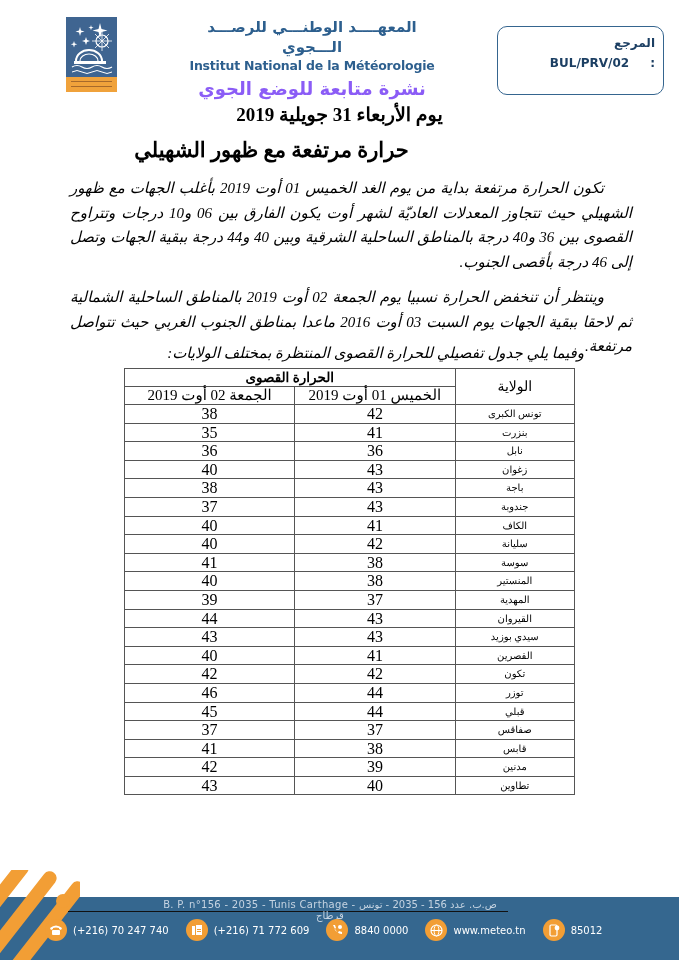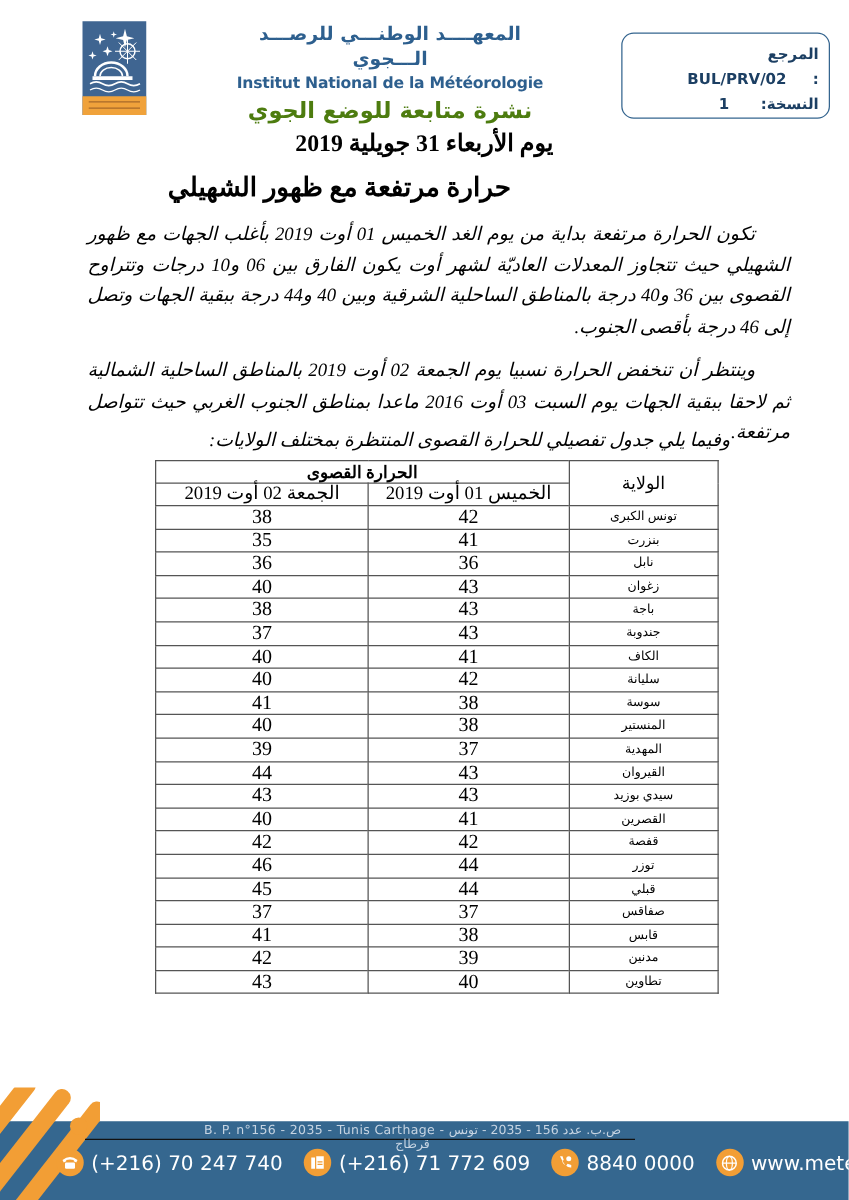--- a/index.html
+++ b/index.html
@@ -8,21 +8,21 @@
 
   
   .logo { position:absolute; left:66px; top:17px; width:51px; height:75px; background:#3f6591; }
   .logo .art { position:absolute; left:0; top:0; width:51px; height:60px; }
   .logo .band { position:absolute; left:0; bottom:0; width:51px; height:15px; background:#f0a23b; }
   .logo .band i { position:absolute; left:5px; width:41px; height:1px; background:#a7692a; }
 
   .inst { position:absolute; left:188px; top:17px; width:248px; text-align:center; }
   .inst-ar { font-size:15px; color:#2d5f8e; line-height:20px; direction:rtl; font-weight:bold; }
   .inst-fr { font-family:"DejaVu Sans", sans-serif; font-size:12.5px; color:#2d5f8e; font-weight:bold; line-height:18px; letter-spacing:-0.2px; }
-  .inst-bul { font-size:18px; color:#4d7c0f; font-weight:bold; line-height:28px; direction:rtl; }
+  .inst-bul { font-size:18px; color:#8b5cf6; font-weight:bold; line-height:28px; direction:rtl; }
 
   .ref-box { position:absolute; left:497px; top:26px; width:167px; height:69px; border:1.5px solid #35658f;
              border-radius:10px; box-sizing:border-box; direction:rtl; padding:6px 8px 0 0;
              font-size:12px; color:#1c3f63; font-weight:bold; line-height:20px; }
   .ref-row span { unicode-bidi:isolate;padding-left:21px; }
 
   .date-title { position:absolute; left:0; width:679px; top:103px; text-align:center; direction:rtl;
                 font-family:"Liberation Serif", serif; font-weight:bold; font-size:19px; }
   .main-title { position:absolute; left:0; width:543px; top:138px; text-align:center; direction:rtl;
                 font-family:"Liberation Serif", serif; font-weight:bold; font-size:21px; }
@@ -47,21 +47,21 @@
 
   
   .footer { position:absolute; left:0; top:897px; width:679px; height:63px; background:#35678f; overflow:hidden; }
   .stripes { position:absolute; left:0; top:870px; width:80px; height:90px; overflow:hidden; }
   .stripe { position:absolute; background:#f29e35; width:14px; height:120px; transform:rotate(38deg); border-radius:7px; }
   .footer-line { position:absolute; left:68px; top:911px; width:440px; height:1px; background:#111; }
   .address { position:absolute; left:160px; top:899px; width:340px; font-size:10px; color:#c6d4e2; text-align:center; letter-spacing:0.3px; }
   .contacts { position:absolute; left:45px; top:917px; height:26px; display:flex; align-items:center; }
   .contact { display:flex; align-items:center; margin-right:17px; }
   .contact .ic { width:22px; height:22px; border-radius:50%; background:#f29e35; display:flex; align-items:center; justify-content:center; margin-right:6px; }
-  .contact .txt { color:#ffffff; font-size:16px; white-space:nowrap; }
+  .contact .txt { color:#ffffff; font-size:10px; white-space:nowrap; }
 </style>
 </head>
 <body>
 
 <div class="logo">
   <svg class="art" viewBox="0 0 51 60">
     <g fill="#ffffff">
       <path d="M34 6 l1.5 6 6 1.5 -6 1.5 -1.5 6 -1.5 -6 -6 -1.5 6 -1.5z"></path>
       <path d="M14 10 l1 3.5 3.5 1 -3.5 1 -1 3.5 -1 -3.5 -3.5 -1 3.5 -1z"></path>
       <path d="M20 20 l1 3 3 1 -3 1 -1 3 -1 -3 -3 -1 3 -1z"></path>
@@ -90,23 +90,20 @@
 <div class="inst">
   <div class="inst-ar">المعهــــد الوطنـــي للرصـــد الـــجوي</div>
   <div class="inst-fr">Institut National de la Météorologie</div>
   <div class="inst-bul">نشرة متابعة للوضع الجوي</div>
 </div>
 
 <div class="ref-box">
   <div class="ref-row">
     <span>المرجع :</span><span>BUL/PRV/02</span>
   </div>
-  <div class="ref-row">
-    <span>النسخة:</span> <span>1</span>
-  </div>
 </div>
 
 <div class="date-title">يوم الأربعاء 31 جويلية 2019</div>
 <div class="main-title">حرارة مرتفعة مع ظهور الشهيلي</div>
 
 <div class="para p1">تكون الحرارة مرتفعة بداية من يوم الغد الخميس 01 أوت 2019 بأغلب الجهات مع ظهور الشهيلي حيث تتجاوز المعدلات العاديّة لشهر أوت يكون الفارق بين 06 و10 درجات وتتراوح القصوى بين 36 و40 درجة بالمناطق الساحلية الشرقية وبين 40 و44 درجة ببقية الجهات وتصل إلى 46 درجة بأقصى الجنوب.</div>
 <div class="para p2">وينتظر أن تنخفض الحرارة نسبيا يوم الجمعة 02 أوت 2019 بالمناطق الساحلية الشمالية ثم لاحقا ببقية الجهات يوم السبت 03 أوت 2016 ماعدا بمناطق الجنوب الغربي حيث تتواصل مرتفعة.</div>
 <div class="para p3">وفيما يلي جدول تفصيلي للحرارة القصوى المنتظرة بمختلف الولايات:</div>
 
 <table class="temps">
@@ -185,21 +182,21 @@
         <td class="gov">سيدي بوزيد</td>
         <td class="c1">43</td>
         <td class="c2">43</td>
       </tr>
       <tr>
         <td class="gov">القصرين</td>
         <td class="c1">41</td>
         <td class="c2">40</td>
       </tr>
       <tr>
-        <td class="gov">قفصة</td>
+        <td class="gov">تكون</td>
         <td class="c1">42</td>
         <td class="c2">42</td>
       </tr>
       <tr>
         <td class="gov">توزر</td>
         <td class="c1">44</td>
         <td class="c2">46</td>
       </tr>
       <tr>
         <td class="gov">قبلي</td>

